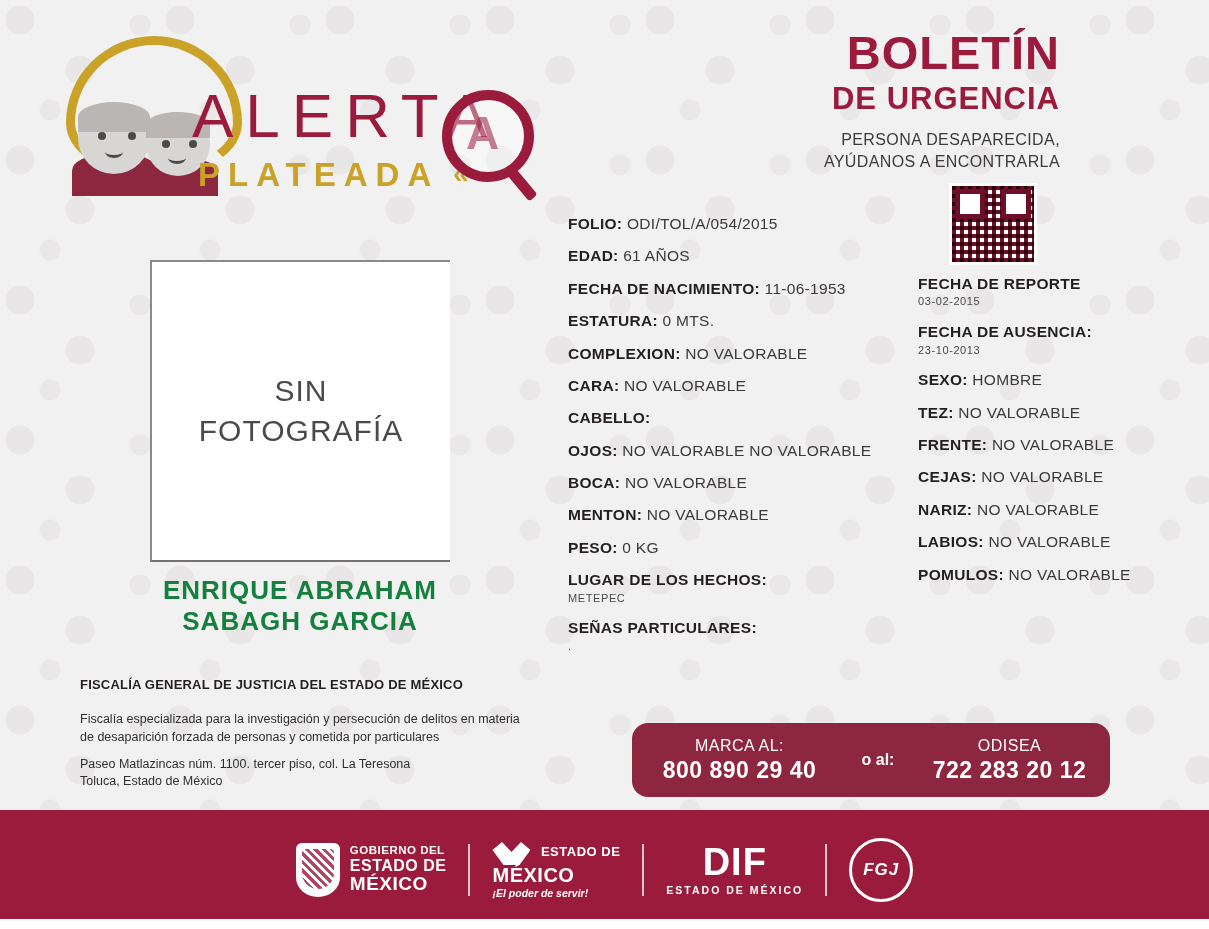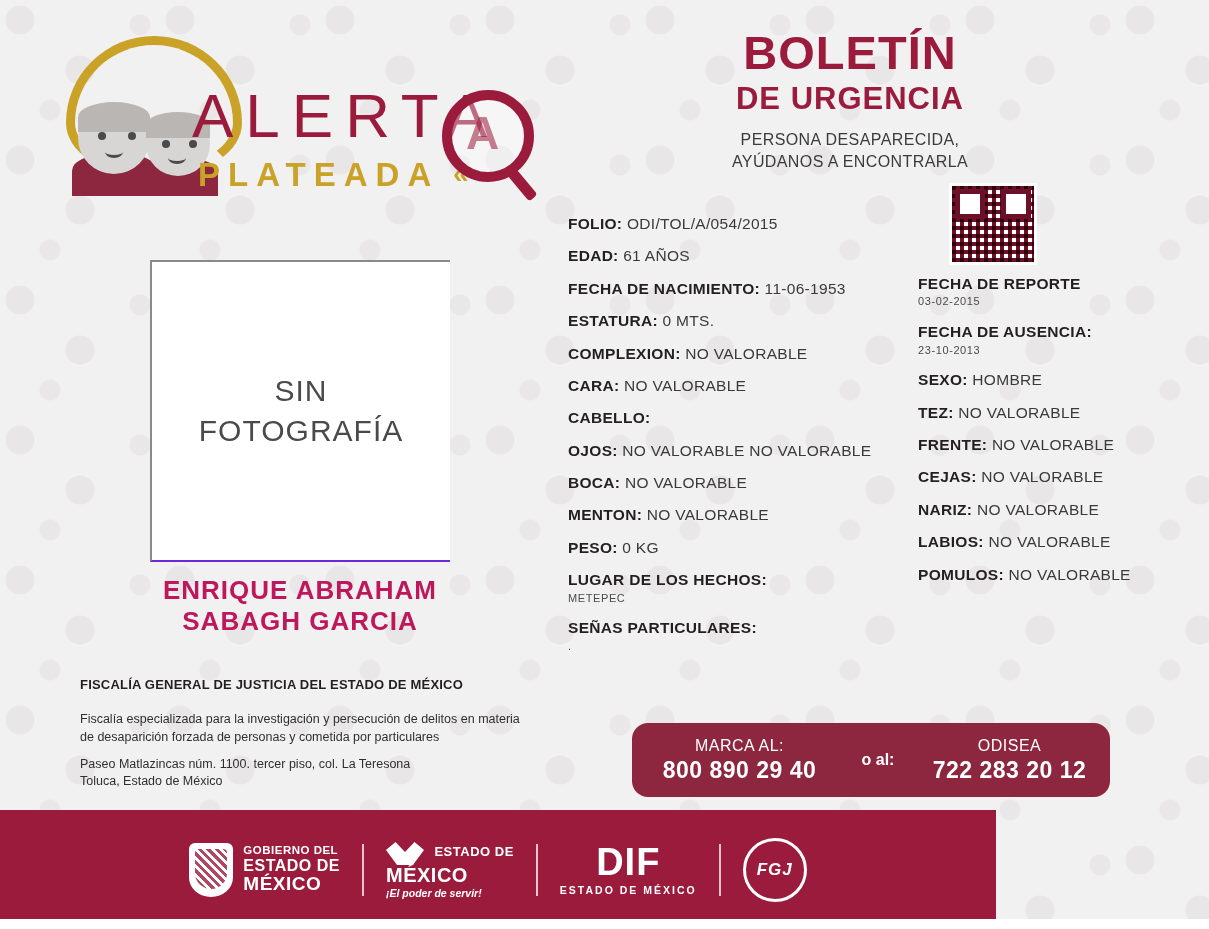--- a/index.html
+++ b/index.html
@@ -148,21 +148,21 @@
     font-weight: 700;
     color: #9b1b3c;
     opacity: 0.55;
   }
 
   .boletin {
     position: absolute;
     left: 640px;
     top: 28px;
     width: 420px;
-    text-align: center;
+    text-align: right;
   }
   .boletin .l1 {
     font-size: 47px;
     font-weight: 700;
     color: #9b1b3c;
     letter-spacing: 1px;
     line-height: 1.05;
   }
   .boletin .l2 {
     font-size: 31px;
@@ -206,42 +206,42 @@
   
   .photo-box {
     position: absolute;
     left: 150px;
     top: 260px;
     width: 300px;
     height: 302px;
     background: #ffffff;
     border-top: 2px solid #8a8a8a;
     border-left: 2px solid #8a8a8a;
-    border-bottom: 2px solid #6d28d9;
+    border-bottom: 2px solid #737373;
     box-sizing: border-box;
     display: flex;
     align-items: center;
     justify-content: center;
   }
   .photo-text {
     text-align: center;
     font-size: 30px;
     color: #4a4a4a;
     line-height: 1.35;
     letter-spacing: 1px;
   }
   .person-name {
     position: absolute;
     left: 60px;
     top: 575px;
     width: 480px;
     text-align: center;
     font-size: 26px;
     font-weight: 700;
-    color: #be185d;
+    color: #15803d;
     line-height: 1.2;
     letter-spacing: 1px;
   }
 
   
   .col-left {
     position: absolute;
     left: 568px;
     top: 214px;
     width: 340px;
@@ -334,21 +334,21 @@
     font-weight: 700;
     letter-spacing: 0.5px;
     margin-top: 2px;
   }
 
   
   .bottom-bar {
     position: absolute;
     left: 0;
     bottom: 0;
-    width: 996px;
+    width: 1209px;
     height: 119px;
     background: #9b1b3c;
     display: flex;
     align-items: center;
     justify-content: center;
   }
   .bar-inner {
     display: flex;
     align-items: center;
     gap: 22px;

